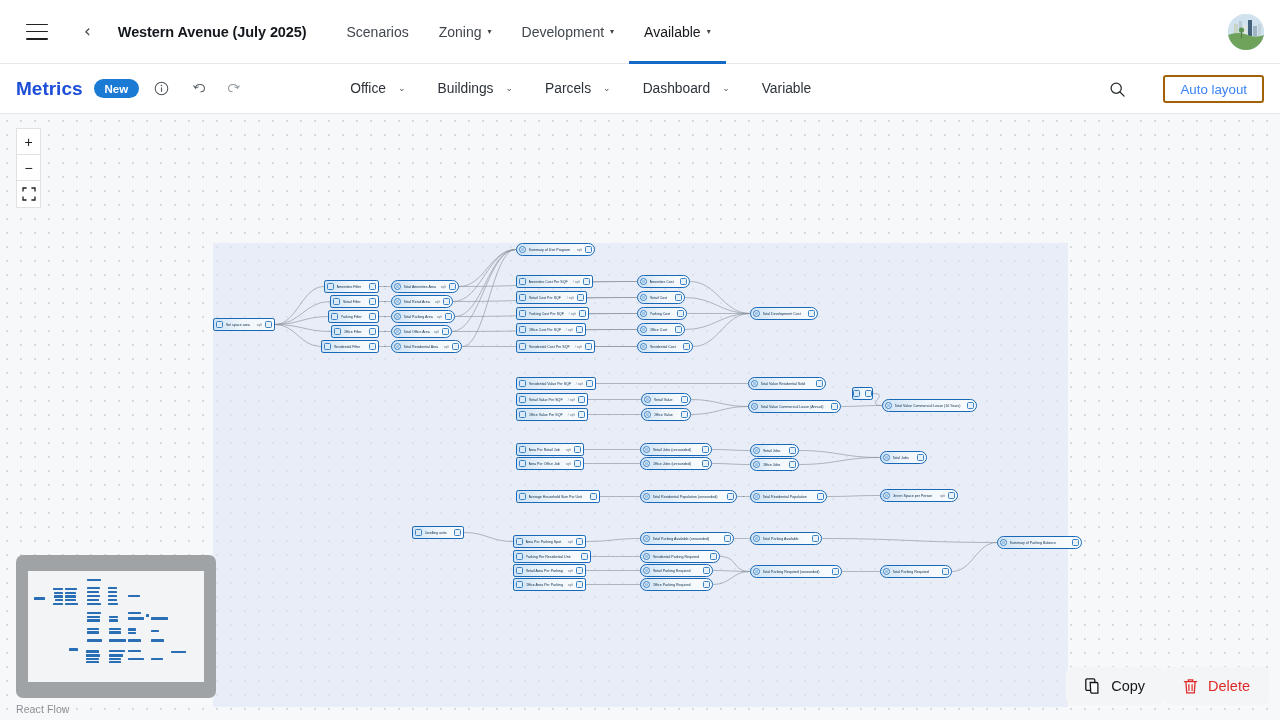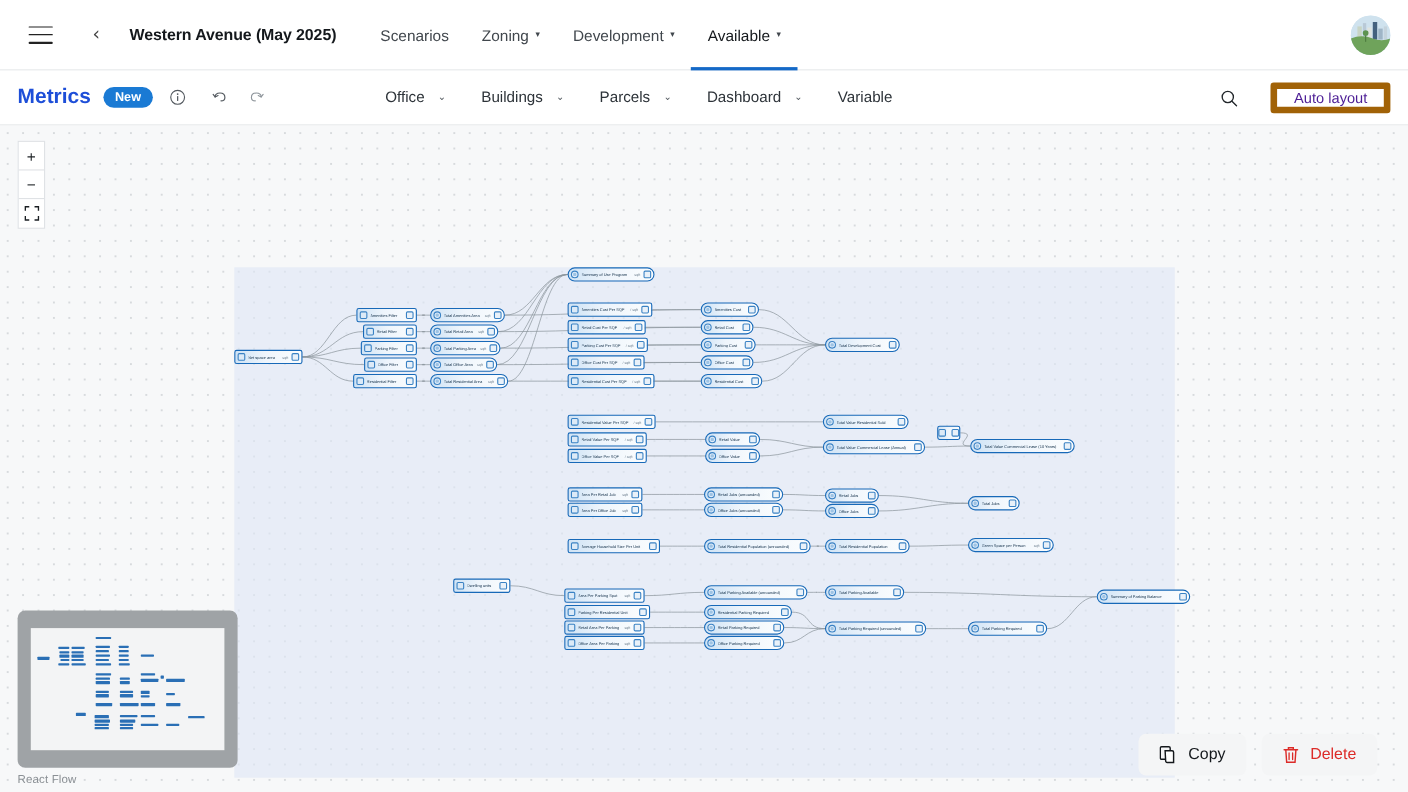--- a/index.html
+++ b/index.html
@@ -60,22 +60,22 @@
   .redo-i { margin-left: 7px; }
   .midnav { display: flex; align-items: center; margin-left: 88px; }
   .midnav-item {
     display: flex; align-items: center; padding: 0 16px; font-size: 13.8px;
     color: #2d3339; cursor: pointer; white-space: nowrap;
   }
   .midnav-item .caret2 { margin-left: 12px; font-size: 9px; color: #53595f; line-height: 1; }
   .search-btn { position: absolute; right: 150px; top: 12px; }
   .auto-layout {
     position: absolute; right: 16px; top: 11px; height: 28px; padding: 0 15px;
-    border: 6px solid #a16207; border-radius: 3px; background: #fff;
-    font-size: 13.3px; color: #4c1d95; cursor: pointer;
+    border: 2px solid #a16207; border-radius: 3px; background: #fff;
+    font-size: 13.3px; color: #3b82f6; cursor: pointer;
     display: flex; align-items: center; font-family: "Liberation Sans", sans-serif;
   }
 
   
   .canvas {
     position: absolute; top: 114px; left: 0; width: 1280px; height: 606px;
     background: #f7f8f9;
     background-image: radial-gradient(circle, #d7dadd 0.8px, transparent 0.8px);
     background-size: 14px 14px; overflow: hidden;
   }
@@ -131,41 +131,41 @@
     position: absolute; left: 16px; top: 14px; width: 25px;
     border: 1px solid #dfe2e5; background: #fff; z-index: 30;
   }
   .zoomctl div {
     height: 26px; display: flex; align-items: center; justify-content: center;
     border-bottom: 1px solid #dfe2e5; cursor: pointer; font-size: 14px; color: #1b1f23;
   }
   .zoomctl div:last-child { border-bottom: none; }
 
   
-  .actions { position: absolute; right: 28px; bottom: 15px; display: flex; gap: 14px; z-index: 32; }
+  .actions { position: absolute; right: 11px; bottom: 15px; display: flex; z-index: 32; }
   .act-btn {
     display: flex; align-items: center; gap: 10px; height: 38px; padding: 0 19px;
     background: #f4f5f6; border: none; border-radius: 7px; cursor: pointer;
     font-size: 14.5px; color: #14181c; font-family: "Liberation Sans", sans-serif;
   }
   .act-btn.danger { color: #dc2b28; }
 </style>
 </head>
 <body>
 
 <div id="app">
 
   <div class="topbar">
     <div class="hamburger">
       <span></span>
         <span></span>
         <span></span>
     </div>
     <div class="backchev">‹</div>
-    <div class="proj-title">Western Avenue (May 2025)</div>
+    <div class="proj-title">Western Avenue (July 2025)</div>
     <div class="topnav" id="topnav">
         <div class="topnav-item">
           <span>Scenarios</span>
         </div>
         <div class="topnav-item">
           <span>Zoning</span>
           <span class="caret">▾</span>
         </div>
         <div class="topnav-item">
           <span>Development</span>

